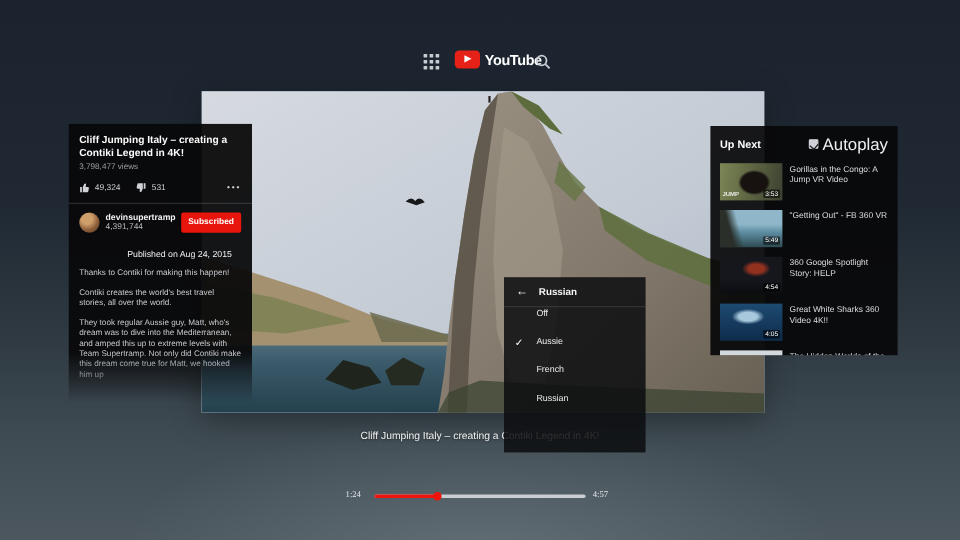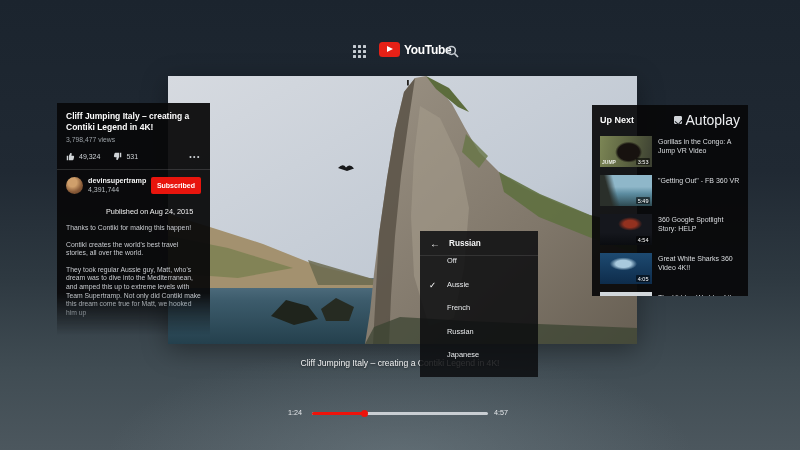--- a/index.html
+++ b/index.html
@@ -81,21 +81,21 @@
   .cap-opt{position:relative;height:23.6px;display:flex;align-items:flex-start;padding-left:27px;
     font-size:7.4px;color:#e8eaec;}
   .cap-check{position:absolute;left:9px;font-size:8.5px;color:#fff;}
   
   .overlay-title{position:absolute;left:0;top:358px;width:800px;text-align:center;z-index:2;
     font-size:8.6px;color:#f1f2f3;text-shadow:0 1px 2px rgba(0,0,0,0.5);}
   
   .controls{position:absolute;left:0;top:378px;width:800px;height:34px;z-index:3;}
   
   .progress-row{position:absolute;left:0;top:405px;width:800px;height:14px;z-index:3;}
-  .time{position:absolute;font-size:7.2px;color:#e4e7ea;top:3px;}
+  .time{position:absolute;font-size:7.2px;color:#e4e7ea;top:3px;font-family:Liberation Serif, serif;}
   .p-bar{position:absolute;left:312px;top:6.5px;width:176px;height:3px;border-radius:2px;
     background:#c9ced3;}
   .p-fill{position:relative;height:3px;border-radius:2px 0 0 2px;background:#ee130b;}
   .p-fill i{position:absolute;right:-3.5px;top:-2px;width:7px;height:7px;border-radius:50%;background:#ee130b;}
 </style>
 </head>
 <body>
 
 <div class="stage">
 
@@ -252,23 +252,20 @@
     <div class="cap-opt">
       <span class="cap-check">✓</span>
       <span>Aussie</span>
     </div>
     <div class="cap-opt">
       <span>French</span>
     </div>
     <div class="cap-opt">
       <span>Russian</span>
     </div>
-    <div class="cap-opt">
-      <span>Japanese</span>
-    </div>
   </div>
 
   <div class="controls">
     
     
     
     
     
   </div>
 

